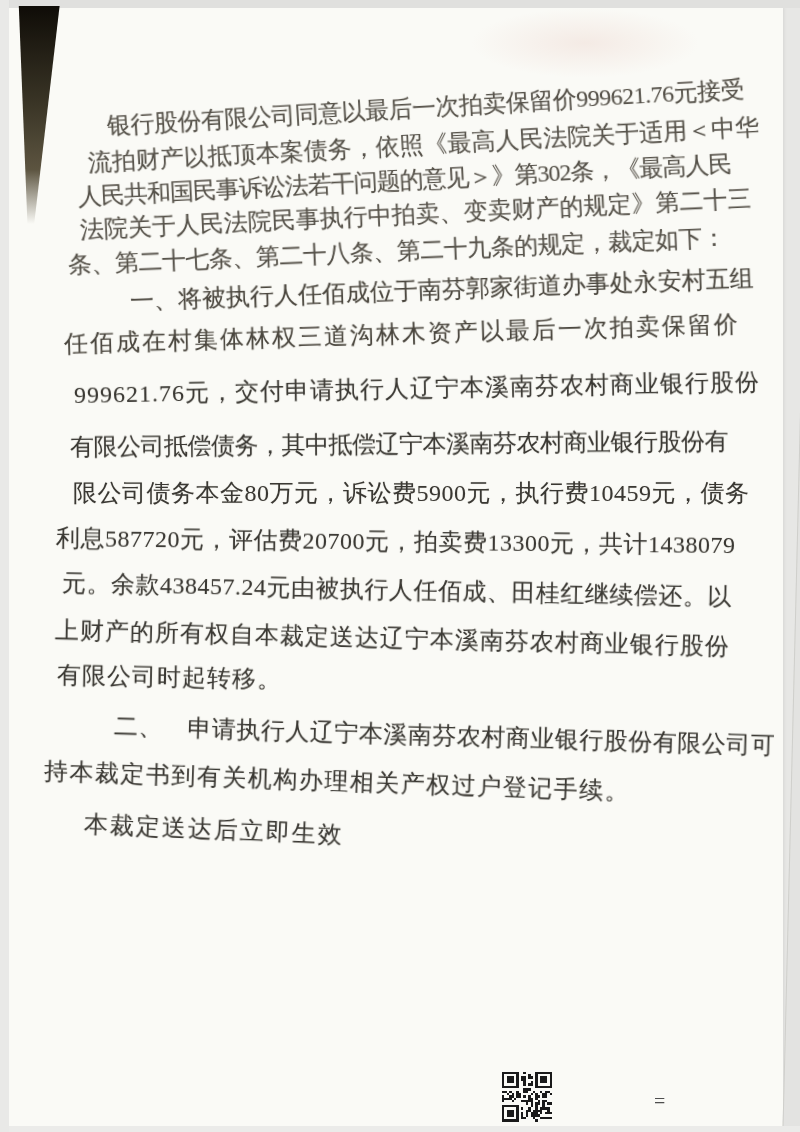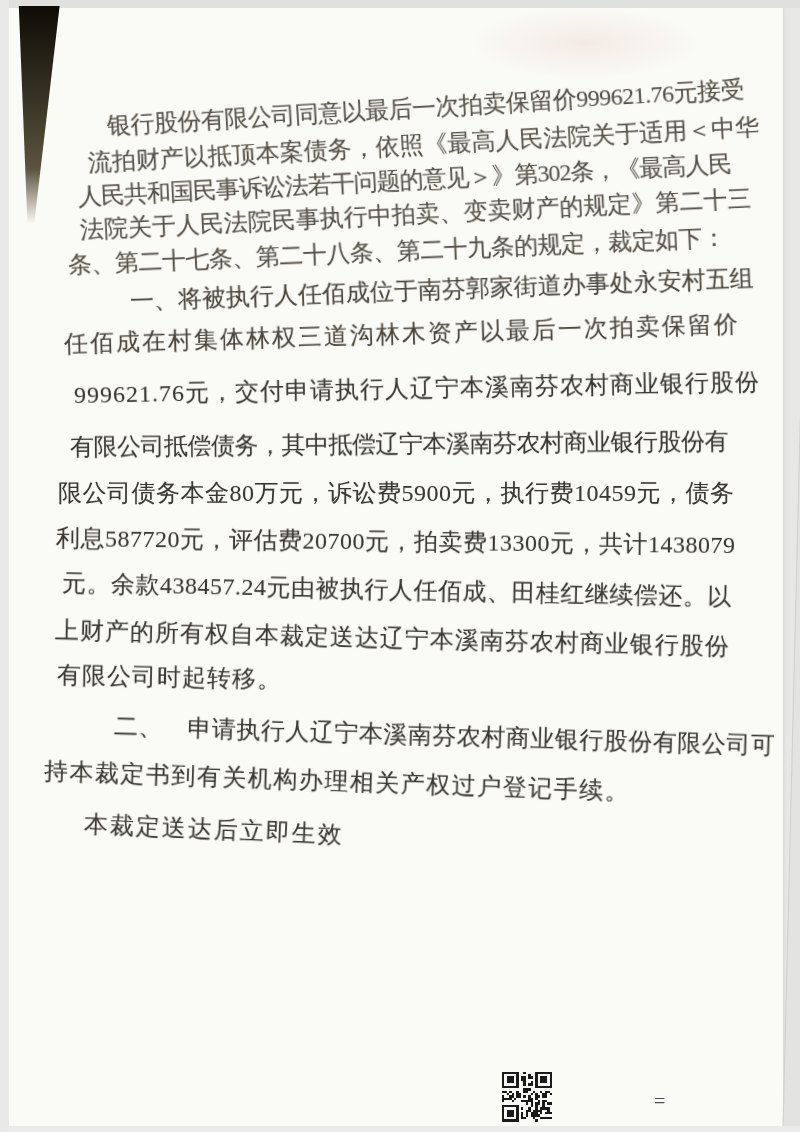--- a/index.html
+++ b/index.html
@@ -28,21 +28,21 @@
   .mid{color:#4a463e;}
   .l1 {left:107px;top:112px;transform:rotate(-3.3deg);letter-spacing:-.5px;}
   .l2 {left:88px; top:149px;transform:rotate(-3.1deg);letter-spacing:0;}
   .l3 {left:78px; top:183px;transform:rotate(-2.9deg);letter-spacing:-1px;}
   .l4 {left:80px; top:216px;transform:rotate(-2.7deg);letter-spacing:0;}
   .l5 {left:68px; top:251px;transform:rotate(-2.4deg);letter-spacing:-.5px;}
   .l6 {left:130px;top:287px;transform:rotate(-2.1deg);letter-spacing:0;}
   .l7 {left:64px; top:330px;transform:rotate(-1.7deg);letter-spacing:2px;}
   .l8 {left:74px; top:381px;transform:rotate(-1.1deg);letter-spacing:1px;}
   .l9 {left:70px; top:433px;transform:rotate(-.5deg); letter-spacing:-.5px;}
-  .l10{left:58px; top:479px;transform:rotate(0deg);letter-spacing:.5px;}
+  .l10{left:73px; top:479px;transform:rotate(0deg);letter-spacing:.5px;}
   .l11{left:56px; top:524px;transform:rotate(.6deg);letter-spacing:.5px;}
   .l12{left:62px; top:569px;transform:rotate(1.2deg);letter-spacing:.5px;}
   .l13{left:55px; top:616px;transform:rotate(1.4deg);letter-spacing:1px;}
   .l14{left:57px; top:661px;transform:rotate(1.1deg);letter-spacing:1px;}
   .l15{left:114px;top:712px;transform:rotate(1.7deg);letter-spacing:.5px;}
   .l16{left:44px; top:757px;transform:rotate(2deg);letter-spacing:1.5px;}
   .l17{left:84px; top:810px;transform:rotate(2.4deg);letter-spacing:2px;}
   .qr{position:absolute;left:502px;top:1070px;width:50px;height:53px;}
   .eq{position:absolute;left:654px;top:1090px;font-size:20px;color:#4e4e4e;
       letter-spacing:0;filter:blur(.2px);}

